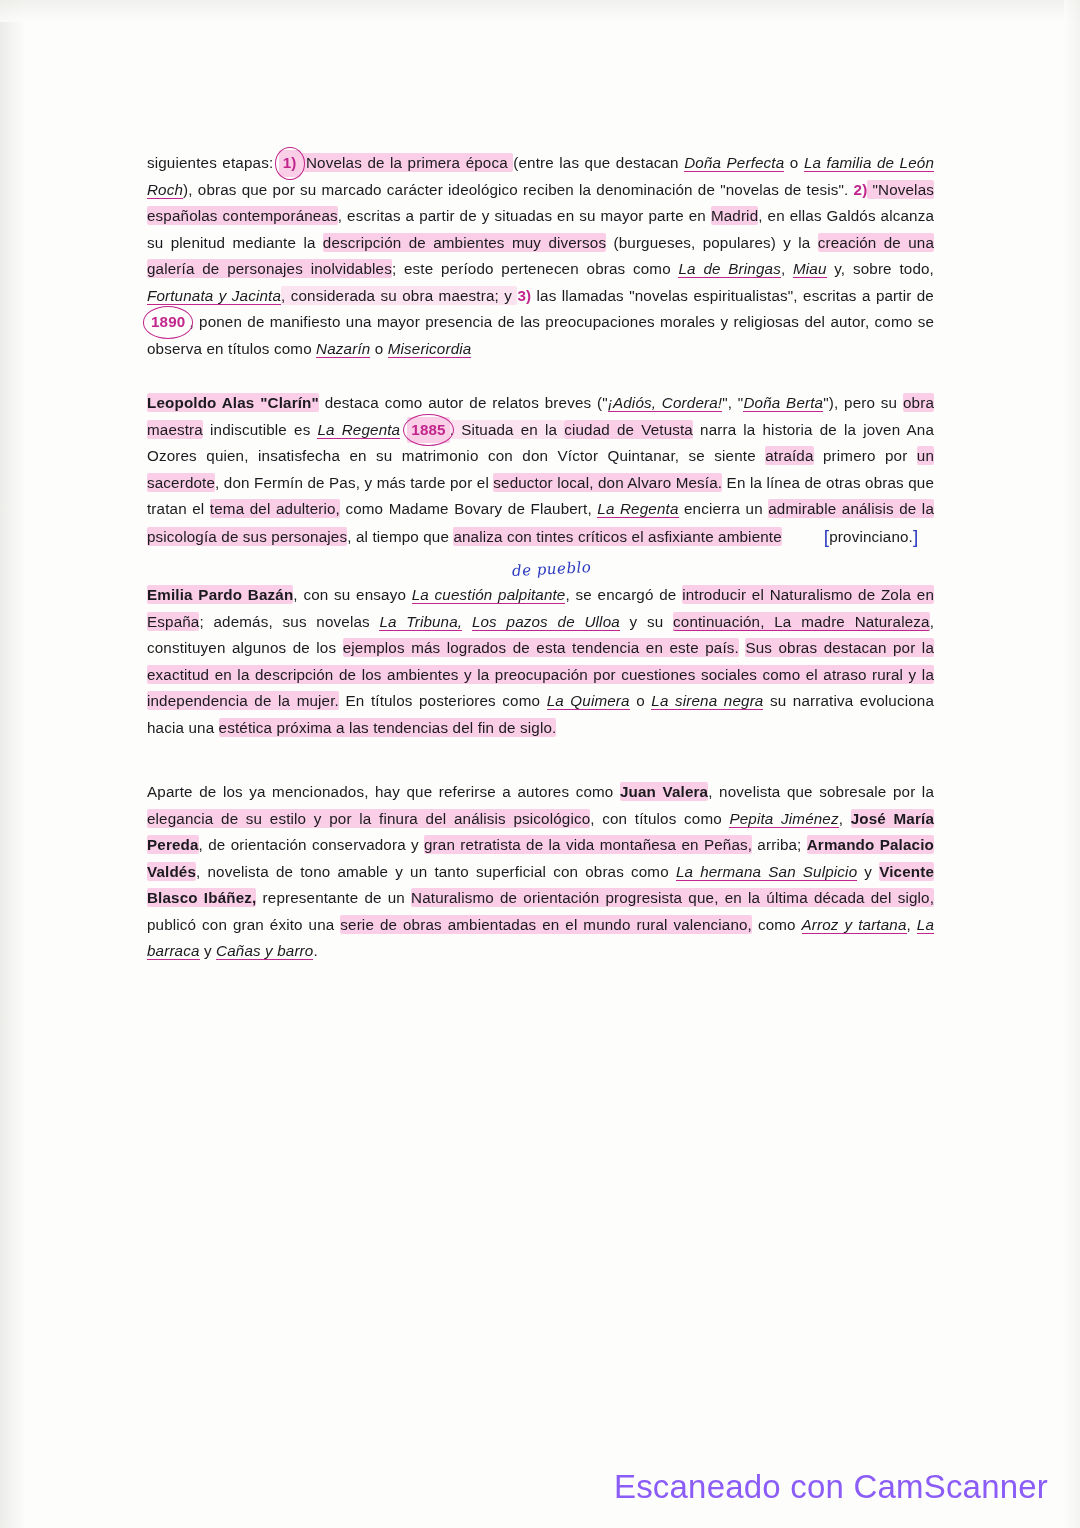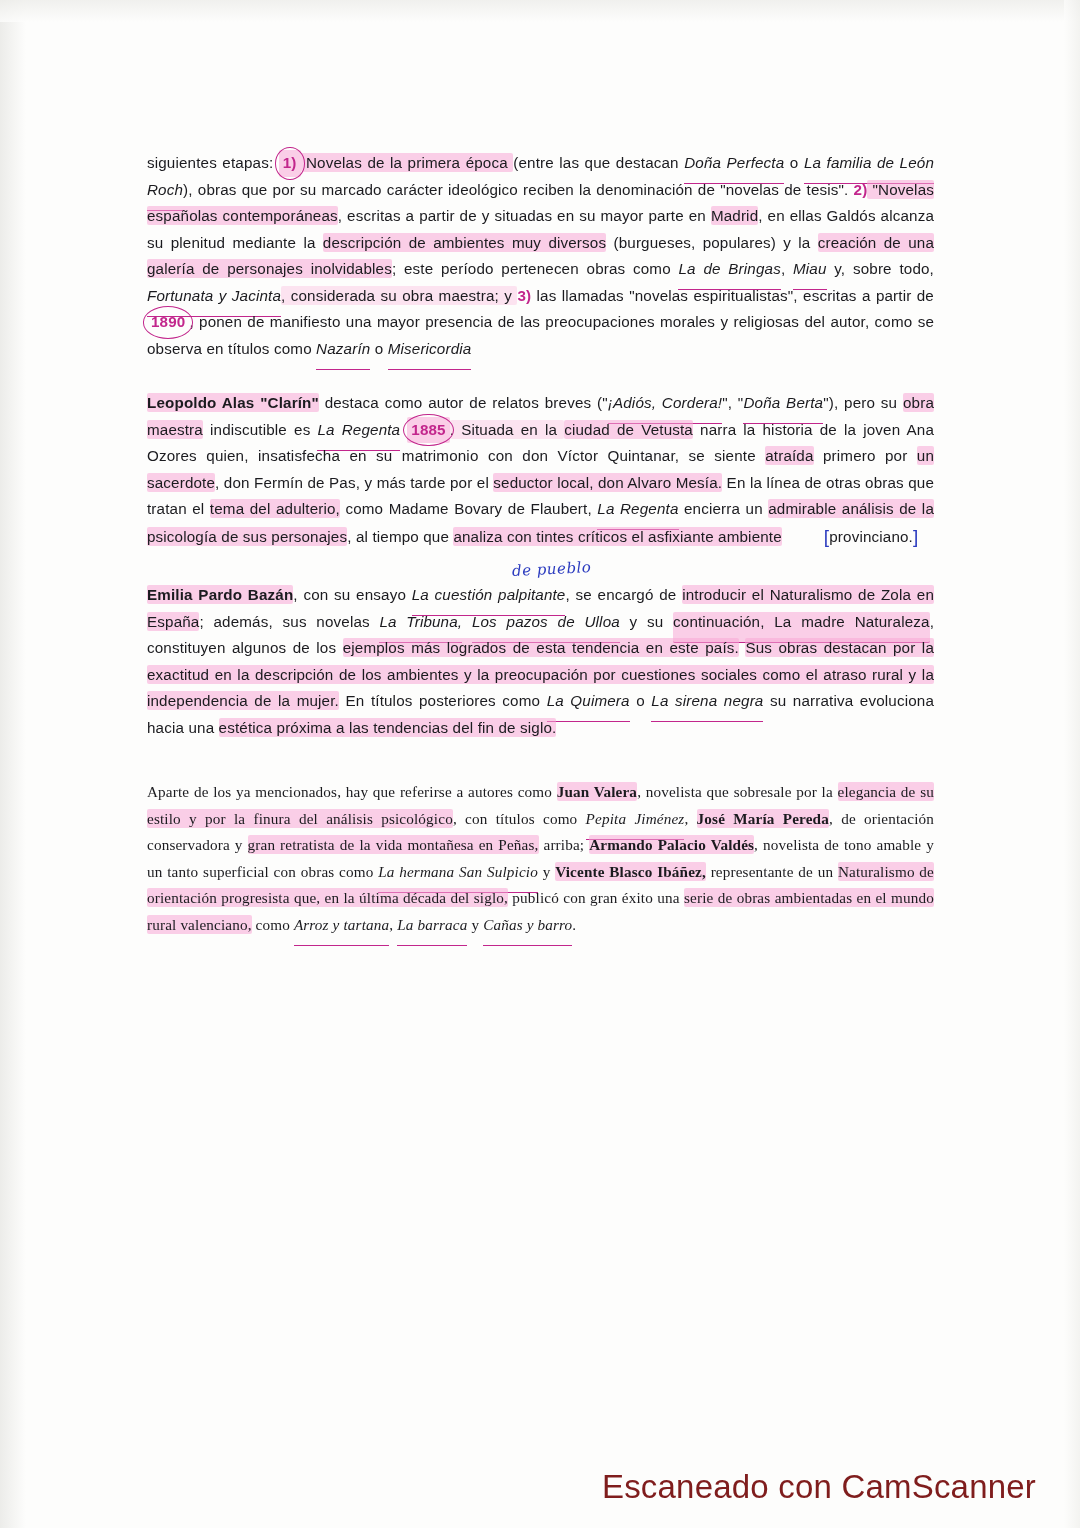--- a/index.html
+++ b/index.html
@@ -50,21 +50,21 @@
     width: 787px;
   }
   p.para {
     margin: 0 0 18px 0;
     font-size: 15.2px;
     line-height: 26.5px;
     color: #1b1b1f;
     text-align: justify;
     letter-spacing: 0.01em;
   }
-  p.para:last-child { margin-bottom: 10px; font-family: Liberation Serif, serif; }
+  p.para:last-child { margin-bottom: 10px; }
   .gap { height: 10px; }
 
   
   .hl {
     background: rgba(247, 168, 214, 0.55);
     border-radius: 2px;
     padding: 1px 0;
     box-decoration-break: clone;
     -webkit-box-decoration-break: clone;
   }
@@ -73,21 +73,21 @@
     border-radius: 2px;
     padding: 1px 0;
     box-decoration-break: clone;
     -webkit-box-decoration-break: clone;
   }
   .b { font-weight: bold; }
   .i { font-style: italic; }
   
   .ul {
     border-bottom: 1.6px solid #c2268c;
-    padding-bottom: 12px;
+    padding-bottom: 0;
   }
   
   .circ {
     display: inline-block;
     position: relative;
     padding: 0 4px;
   }
   .circ::after {
     content: "";
     position: absolute;
@@ -123,24 +123,24 @@
     position: absolute;
     color: #2b3bbf;
     font-family: "DejaVu Serif", serif;
     font-style: italic;
     font-size: 15px;
     letter-spacing: 0.5px;
     transform: rotate(-3deg);
   }
   .footer {
     position: absolute;
-    right: 44px;
+    right: 32px;
     bottom: 22px;
     font-size: 33px;
-    color: #7f1d1d;
+    color: #8b5cf6;
     font-family: "Liberation Sans", sans-serif;
     letter-spacing: 0.2px;
   }
 </style>
 </head>
 <body>
 
 <div class="page">
   <div class="scan-edge-left"></div>
   <div class="scan-edge-top"></div>

